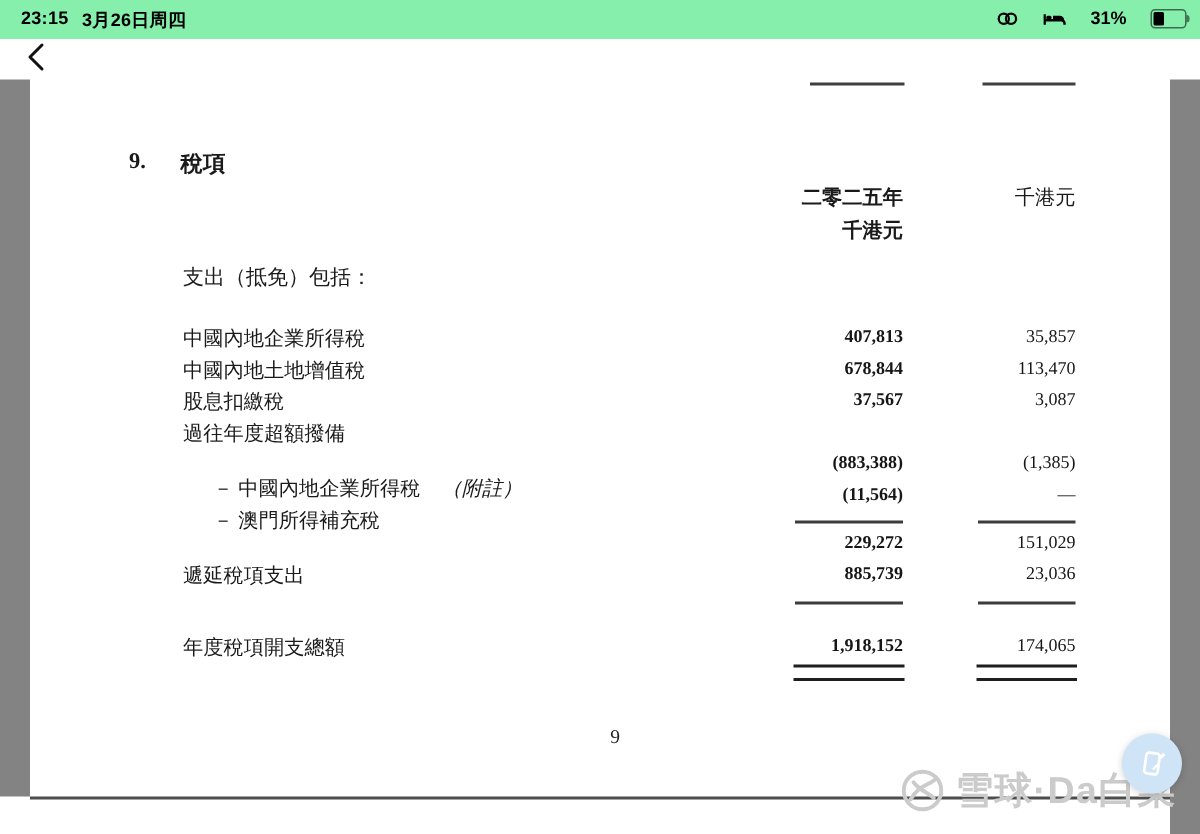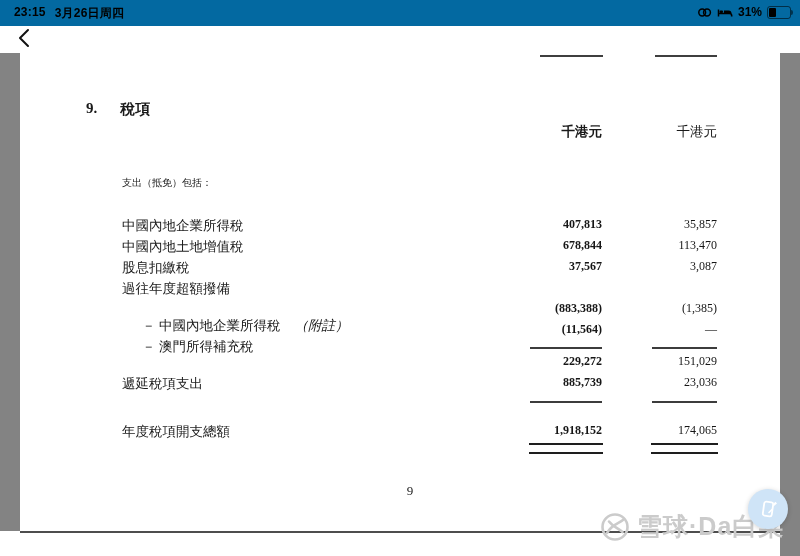--- a/index.html
+++ b/index.html
@@ -3,23 +3,23 @@
 <meta charset="utf-8">
 <style>
   html,body{margin:0;padding:0;}
   body{
     width:800px;height:556px;position:relative;overflow:hidden;
     background:#ffffff;
     font-family:"Liberation Sans","DejaVu Sans",sans-serif;
     color:#111;
   }
   
-  .statusbar{position:absolute;left:0;top:0;width:800px;height:26px;background:#0369a1;}
+  .statusbar{position:absolute;left:0;top:0;width:800px;height:26px;background:#86efac;}
   .sb-left{position:absolute;left:14px;top:5px;font-size:12px;font-weight:700;color:#000;display:flex;gap:9px;letter-spacing:.2px;}
-  .sb-right{position:absolute;right:7px;top:5px;display:flex;align-items:center;gap:5px;font-size:12px;font-weight:600;color:#000;}
+  .sb-right{position:absolute;right:7px;top:5px;display:flex;align-items:center;gap:16px;font-size:12px;font-weight:600;color:#000;}
   .sb-icon{display:inline-flex;align-items:center;}
   .batt{position:relative;width:22px;height:11px;border:1px solid rgba(0,0,0,.55);border-radius:3px;margin-right:2px;}
   .batt-fill{position:absolute;left:1px;top:1px;bottom:1px;width:31%;background:#000;border-radius:1px;}
   .batt-nub{position:absolute;right:-3px;top:3px;width:2px;height:5px;background:rgba(0,0,0,.5);border-radius:0 2px 2px 0;}
   
   .back-btn{position:absolute;left:12px;top:27px;width:24px;height:24px;cursor:pointer;background:none;border:none;padding:0;}
   
   .strip-left{position:absolute;left:0;top:53px;width:20px;height:478px;background:#838383;}
   .strip-right{position:absolute;left:780px;top:53px;width:20px;height:503px;background:#838383;}
   .page{position:absolute;left:20px;top:53px;width:760px;height:478px;background:#fff;border-bottom:2px solid #4d4d4d;}
@@ -28,21 +28,21 @@
   .toprule{position:absolute;top:2px;height:2px;background:#3f3f3f;}
   .toprule.c1{left:520px;width:63px;}
   .toprule.c2{left:635px;width:62px;}
   
   .heading{position:absolute;left:66px;top:47px;display:flex;gap:23px;font-size:15px;font-weight:700;color:#1a1a1a;}
   
   .colhead{position:absolute;width:130px;text-align:right;font-size:13.5px;line-height:22px;color:#1a1a1a;}
   .colhead.y25{left:452px;top:68px;font-weight:700;}
   .colhead.y24{left:567px;top:68px;font-weight:400;}
   
-  .intro{position:absolute;left:102px;top:123px;font-size:10px;color:#1a1a1a;}
+  .intro{position:absolute;left:102px;top:123px;font-size:14px;color:#1a1a1a;}
   
   .rows{position:absolute;left:0;top:162px;width:760px;}
   .trow{position:relative;height:21px;}
   .tlabel{position:absolute;left:102px;top:2px;font-size:13.5px;white-space:nowrap;color:#1a1a1a;}
   .trow.indent .tlabel{left:122px;margin-top:16px;}
   .note{font-style:italic;margin-left:14px;}
   .v{position:absolute;top:2px;width:130px;text-align:right;font-size:12px;color:#161616;}
   .v1{left:452px;font-weight:700;}
   .v2{left:567px;font-weight:400;}
   .absrow{position:absolute;left:0;width:760px;height:21px;padding-left:42px;}
@@ -107,20 +107,21 @@
 
   <div class="toprule c1"></div>
   <div class="toprule c2"></div>
 
   <div class="heading">
     <span>9.</span>
     <span>稅項</span>
   </div>
 
   <div class="colhead y25">
+    <div>二零二五年</div>
     <div>千港元</div>
   </div>
   <div class="colhead y24">
     <div>千港元</div>
   </div>
 
   <div class="intro">支出（抵免）包括：</div>
 
   <div class="rows">
     <div class="trow">

